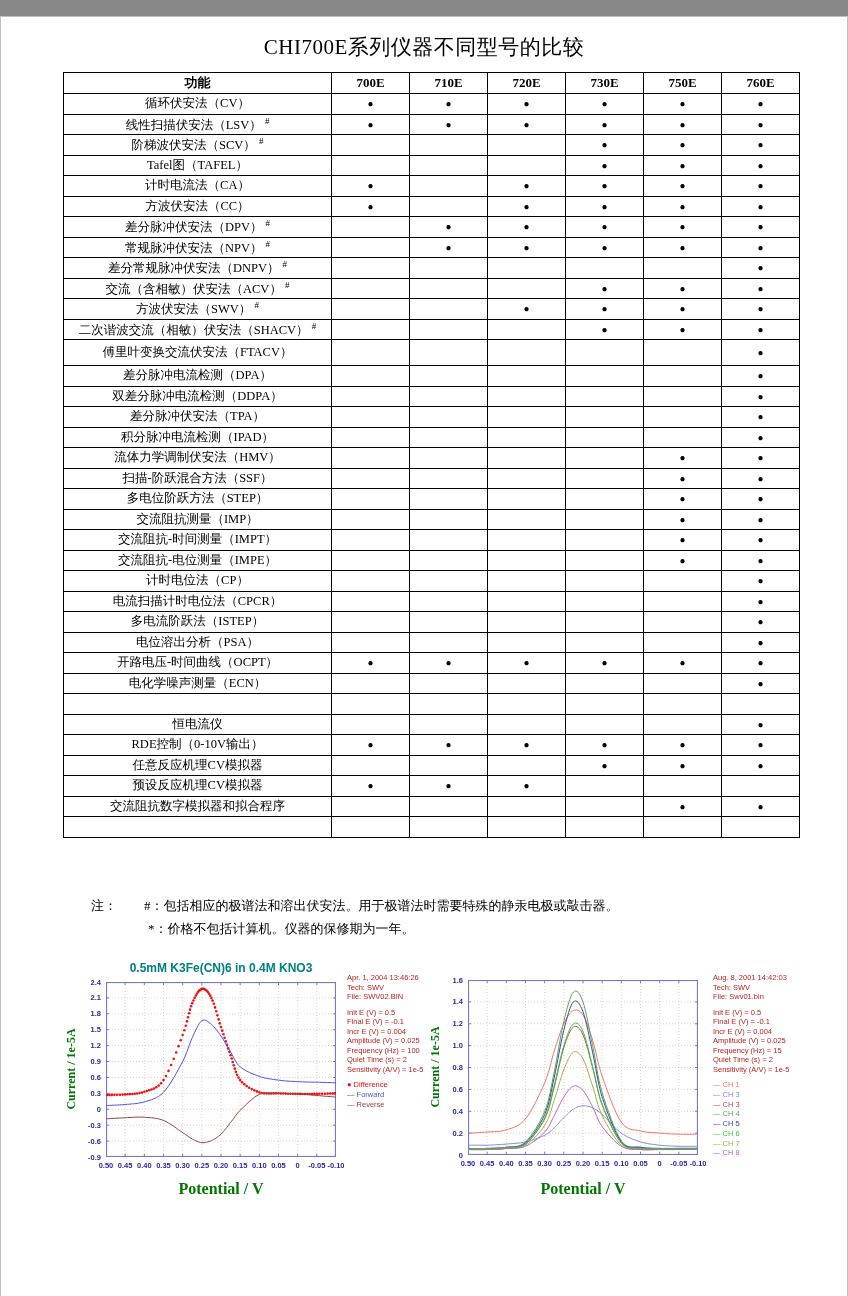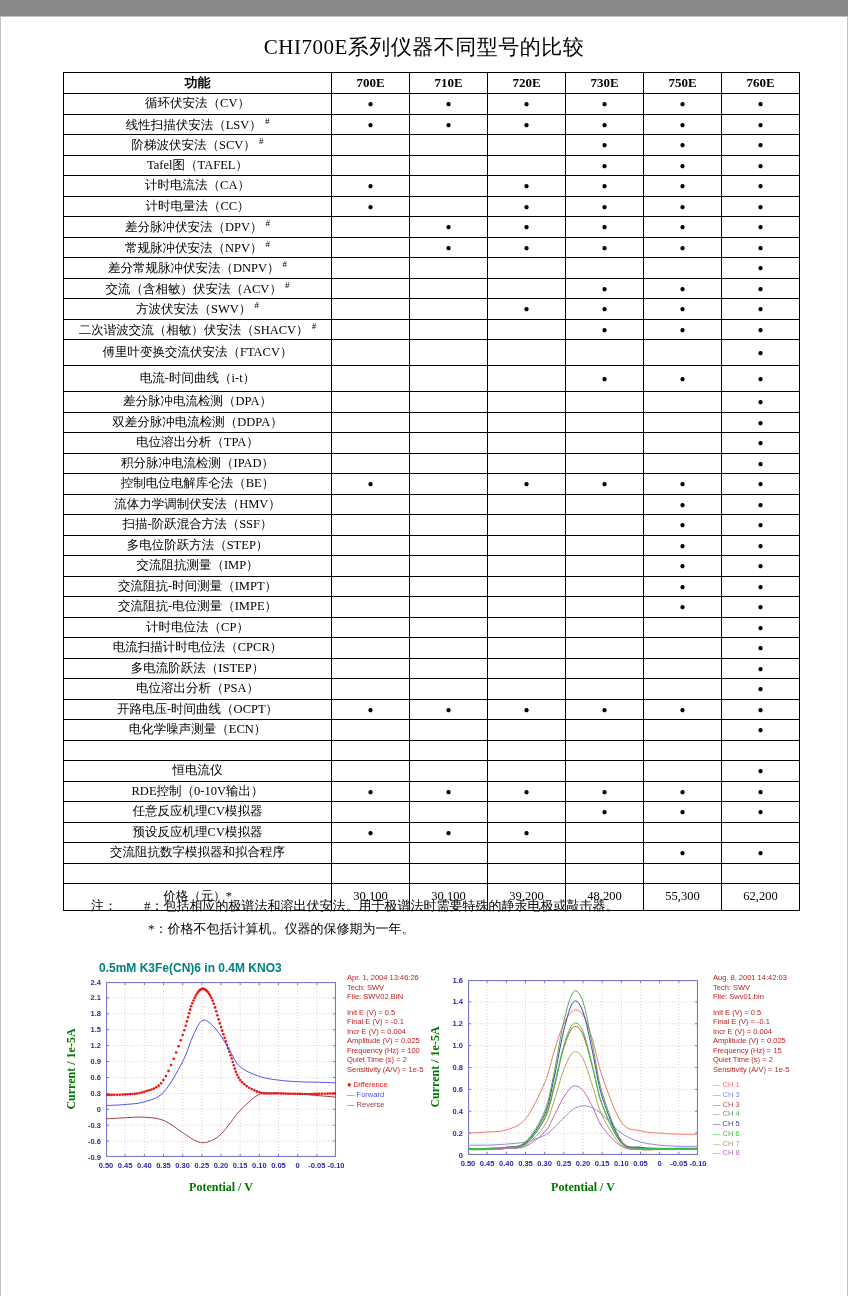--- a/index.html
+++ b/index.html
@@ -22,24 +22,24 @@
   .notes{position:absolute;left:90px;top:877px;font-size:13px;line-height:23px;}
   .notes .ind{display:inline-block;width:27px;}
   .notes .ind2{display:inline-block;width:30px;}
   
   .chart{position:absolute;font-family:"Liberation Sans","DejaVu Sans",sans-serif;}
   #chart1{left:58px;top:938px;width:388px;height:275px;}
   #chart2{left:424px;top:938px;width:402px;height:275px;}
   .plot{position:absolute;}
   #chart1 .plot{left:47px;top:27px;}
   #chart2 .plot{left:43px;top:25px;}
-  .chart-title{position:absolute;left:40px;top:6px;width:244px;text-align:left;
+  .chart-title{position:absolute;left:40px;top:6px;width:244px;text-align:center;
         color:#008080;font-weight:bold;font-size:12px;white-space:nowrap;}
   .xlab{position:absolute;width:230px;text-align:center;color:#007700;font-weight:bold;
-        font-size:12px;font-family:"Liberation Serif","DejaVu Serif",serif;top:225px;}
+        font-size:16px;font-family:"Liberation Serif","DejaVu Serif",serif;top:225px;}
   #chart1 .xlab{left:47px;} #chart2 .xlab{left:43px;}
   .ylab{position:absolute;color:#007700;font-weight:bold;font-size:12px;white-space:nowrap;
         font-family:"Liberation Serif","DejaVu Serif",serif;
         transform:translate(-50%,-50%) rotate(-90deg);}
   #chart1 .ylab{left:12px;top:114px;} #chart2 .ylab{left:10px;top:112px;}
   .params{position:absolute;top:18px;width:105px;font-size:7.5px;line-height:9.5px;
         color:#bb2222;white-space:nowrap;}
   #chart1 .params{left:288px;} #chart2 .params{left:288px;}
   .params .gap{height:6px;}
   .lg span{vertical-align:middle;}
@@ -115,21 +115,21 @@
         <tr>
           <td>计时电流法（CA）</td>
           <td><span class="dot">●</span></td>
           <td></td>
           <td><span class="dot">●</span></td>
           <td><span class="dot">●</span></td>
           <td><span class="dot">●</span></td>
           <td><span class="dot">●</span></td>
         </tr>
         <tr>
-          <td>计时电量法（CC）</td>
+          <td>方波伏安法（CC）</td>
           <td><span class="dot">●</span></td>
           <td></td>
           <td><span class="dot">●</span></td>
           <td><span class="dot">●</span></td>
           <td><span class="dot">●</span></td>
           <td><span class="dot">●</span></td>
         </tr>
         <tr>
           <td>差分脉冲伏安法（DPV） <sup>#</sup></td>
           <td></td>
@@ -186,75 +186,57 @@
         </tr>
         <tr class="tall">
           <td>傅里叶变换交流伏安法（FTACV）</td>
           <td></td>
           <td></td>
           <td></td>
           <td></td>
           <td></td>
           <td><span class="dot">●</span></td>
         </tr>
-        <tr class="tall">
-          <td>电流-时间曲线（i-t）</td>
-          <td></td>
-          <td></td>
-          <td></td>
-          <td><span class="dot">●</span></td>
-          <td><span class="dot">●</span></td>
-          <td><span class="dot">●</span></td>
-        </tr>
         <tr>
           <td>差分脉冲电流检测（DPA）</td>
           <td></td>
           <td></td>
           <td></td>
           <td></td>
           <td></td>
           <td><span class="dot">●</span></td>
         </tr>
         <tr>
           <td>双差分脉冲电流检测（DDPA）</td>
           <td></td>
           <td></td>
           <td></td>
           <td></td>
           <td></td>
           <td><span class="dot">●</span></td>
         </tr>
         <tr>
-          <td>电位溶出分析（TPA）</td>
+          <td>差分脉冲伏安法（TPA）</td>
           <td></td>
           <td></td>
           <td></td>
           <td></td>
           <td></td>
           <td><span class="dot">●</span></td>
         </tr>
         <tr>
           <td>积分脉冲电流检测（IPAD）</td>
           <td></td>
           <td></td>
           <td></td>
           <td></td>
           <td></td>
           <td><span class="dot">●</span></td>
         </tr>
         <tr>
-          <td>控制电位电解库仑法（BE）</td>
-          <td><span class="dot">●</span></td>
-          <td></td>
-          <td><span class="dot">●</span></td>
-          <td><span class="dot">●</span></td>
-          <td><span class="dot">●</span></td>
-          <td><span class="dot">●</span></td>
-        </tr>
-        <tr>
           <td>流体力学调制伏安法（HMV）</td>
           <td></td>
           <td></td>
           <td></td>
           <td></td>
           <td><span class="dot">●</span></td>
           <td><span class="dot">●</span></td>
         </tr>
         <tr>
           <td>扫描-阶跃混合方法（SSF）</td>
@@ -410,29 +392,20 @@
           <td><span class="dot">●</span></td>
         </tr>
         <tr>
           <td></td>
           <td></td>
           <td></td>
           <td></td>
           <td></td>
           <td></td>
           <td></td>
-        </tr>
-        <tr class="price">
-          <td>价格（元）*</td>
-          <td>30,100</td>
-          <td>30,100</td>
-          <td>39,200</td>
-          <td>48,200</td>
-          <td>55,300</td>
-          <td>62,200</td>
         </tr>
       </tbody>
   </table>
 
   <div class="notes">
     <div>
       <span>注：</span><span class="ind"></span><span>#：</span><span>包括相应的极谱法和溶出伏安法。用于极谱法时需要特殊的静汞电极或敲击器。</span>
     </div>
     <div>
       <span class="ind2"></span><span class="ind"></span><span>*：</span><span>价格不包括计算机。仪器的保修期为一年。</span>

